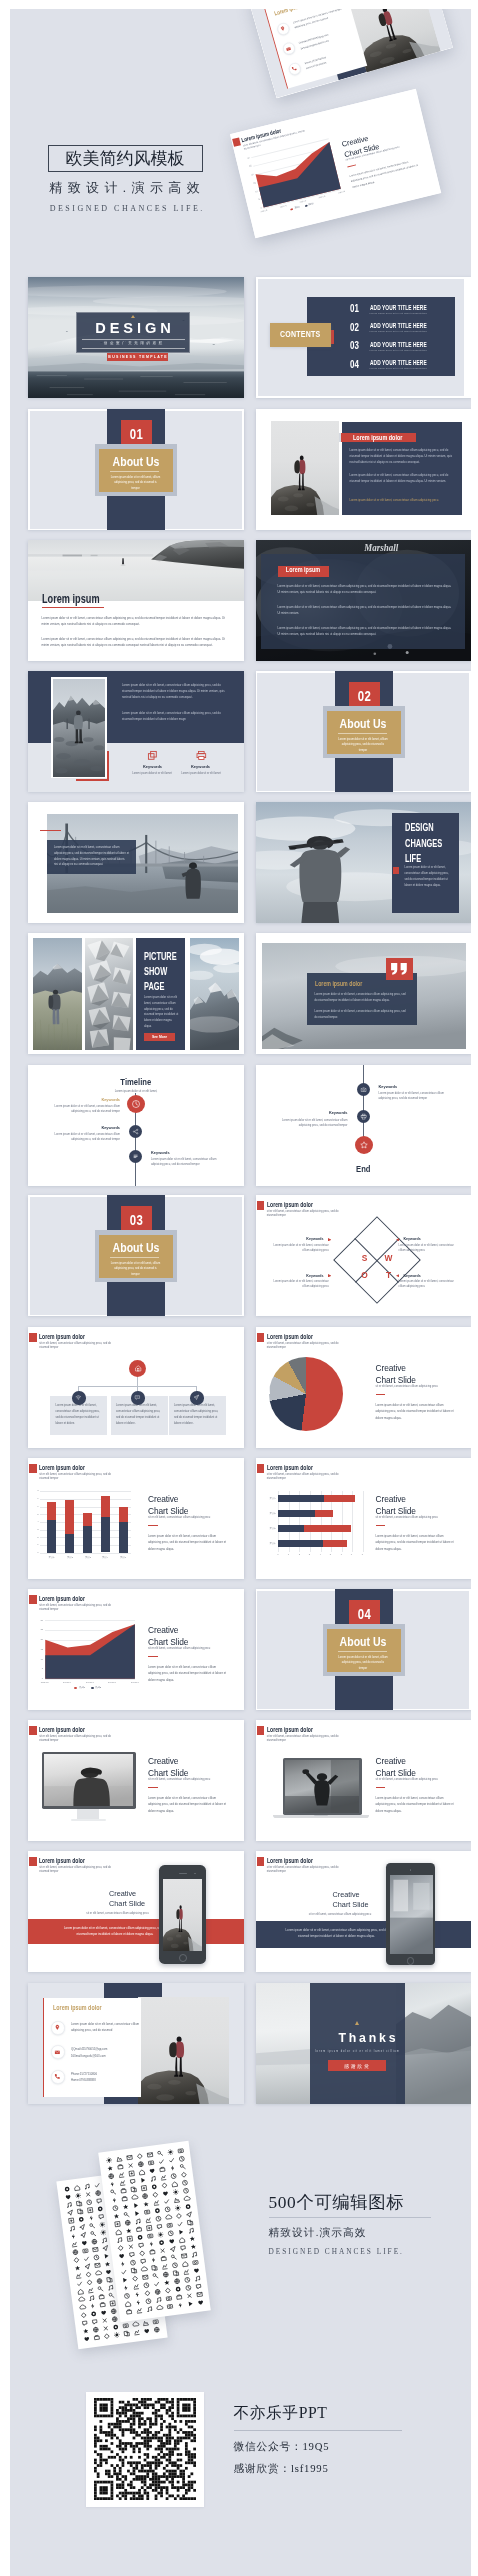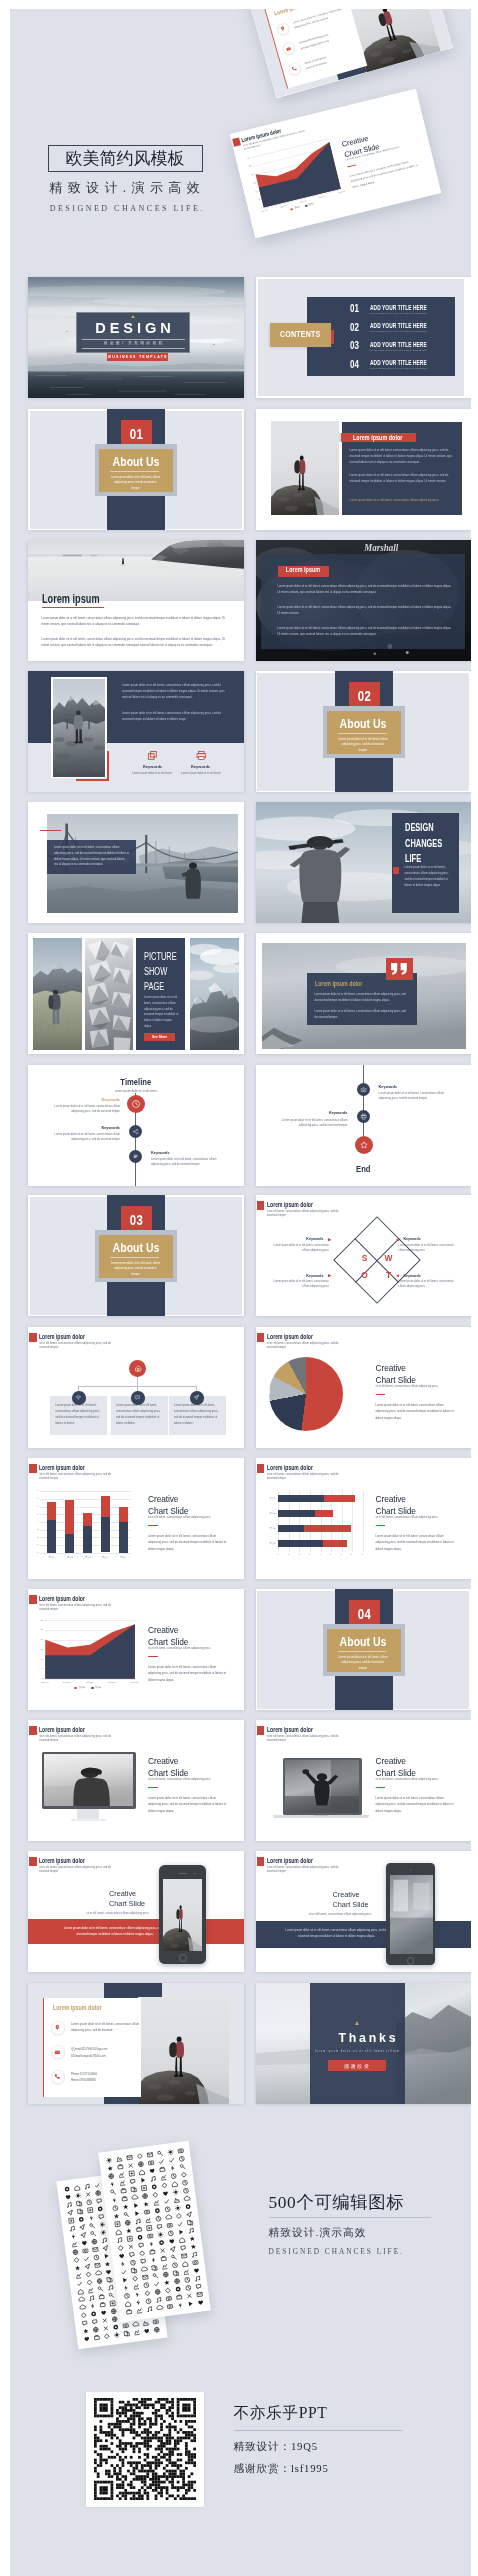--- a/index.html
+++ b/index.html
@@ -634,21 +634,21 @@
             </g>
             <g fill="#3f4449" opacity=".3">
               <path d="M9 18 21 12 16 20Z"></path>
               <path d="M7 36 22 31 14 38Z"></path>
               <path d="M5 56 20 52 12 58Z"></path>
               <path d="M6 75 21 72 13 78Z"></path>
             </g>
           </svg>
         </div>
         <div style="left:108px;top:4.5px;width:49px;height:112px;background:#36415a"></div>
-        <div style="left:116px;top:15.7px;font-size:10px;font-weight:normal;color:#fff;line-height:1.5;letter-spacing:0"><span class="cond">PICTURE</span><br><span class="cond">SHOW</span><br><span class="cond">PAGE</span></div>
+        <div style="left:116px;top:15.7px;font-size:10px;font-weight:bold;color:#fff;line-height:1.5;letter-spacing:0"><span class="cond">PICTURE</span><br><span class="cond">SHOW</span><br><span class="cond">PAGE</span></div>
         <div style="left:116px;top:62px;width:35px;font-size:2.7px;color:#c3c9d4;line-height:2.15">Lorem ipsum dolor sit er elit lamet, consectetaur cillium adipisicing pecu, sed do eiusmod tempor incididunt ut labore et dolore magna aliqua</div>
         <div style="left:116px;top:100px;width:31px;height:7.9px;background:#c8453c"></div>
         <div style="left:116px;top:102px;width:31px;text-align:center;font-size:3.4px;font-weight:bold;color:#fff">See More</div>
         <div style="left:162px;top:4.5px;width:49px;height:112px;overflow:hidden">
           <svg viewBox="0 0 40 96" preserveAspectRatio="none" style="display:block;width:100%;height:100%;position:absolute;left:0;top:0">
             <defs>
               <linearGradient id="pkSky" x1="0" y1="0" x2="0" y2="1">
                 <stop offset="0" stop-color="#9ab0c2"></stop>
                 <stop offset=".3" stop-color="#c6d2da"></stop>
                 <stop offset=".6" stop-color="#b8c2ca"></stop>
@@ -3127,18 +3127,18 @@
             <rect x="160.00" y="180.00" width="5.00" height="5.00"></rect>
             <rect x="165.00" y="180.00" width="5.00" height="5.00"></rect>
             <rect x="170.00" y="180.00" width="5.00" height="5.00"></rect>
             <rect x="175.00" y="180.00" width="5.00" height="5.00"></rect>
             <rect x="180.00" y="180.00" width="5.00" height="5.00"></rect>
           </g>
         </svg>
       </div>
     <div class="qr-brand">不亦乐乎PPT</div>
     <div class="qr-rule"></div>
-    <div class="qr-l1">精致设计：19Q5</div>
+    <div class="qr-l1">微信公众号：19Q5</div>
     <div class="qr-l2">感谢欣赏：lsf1995</div>
   </div>
 
 </div>
 
 
 </body></html>

